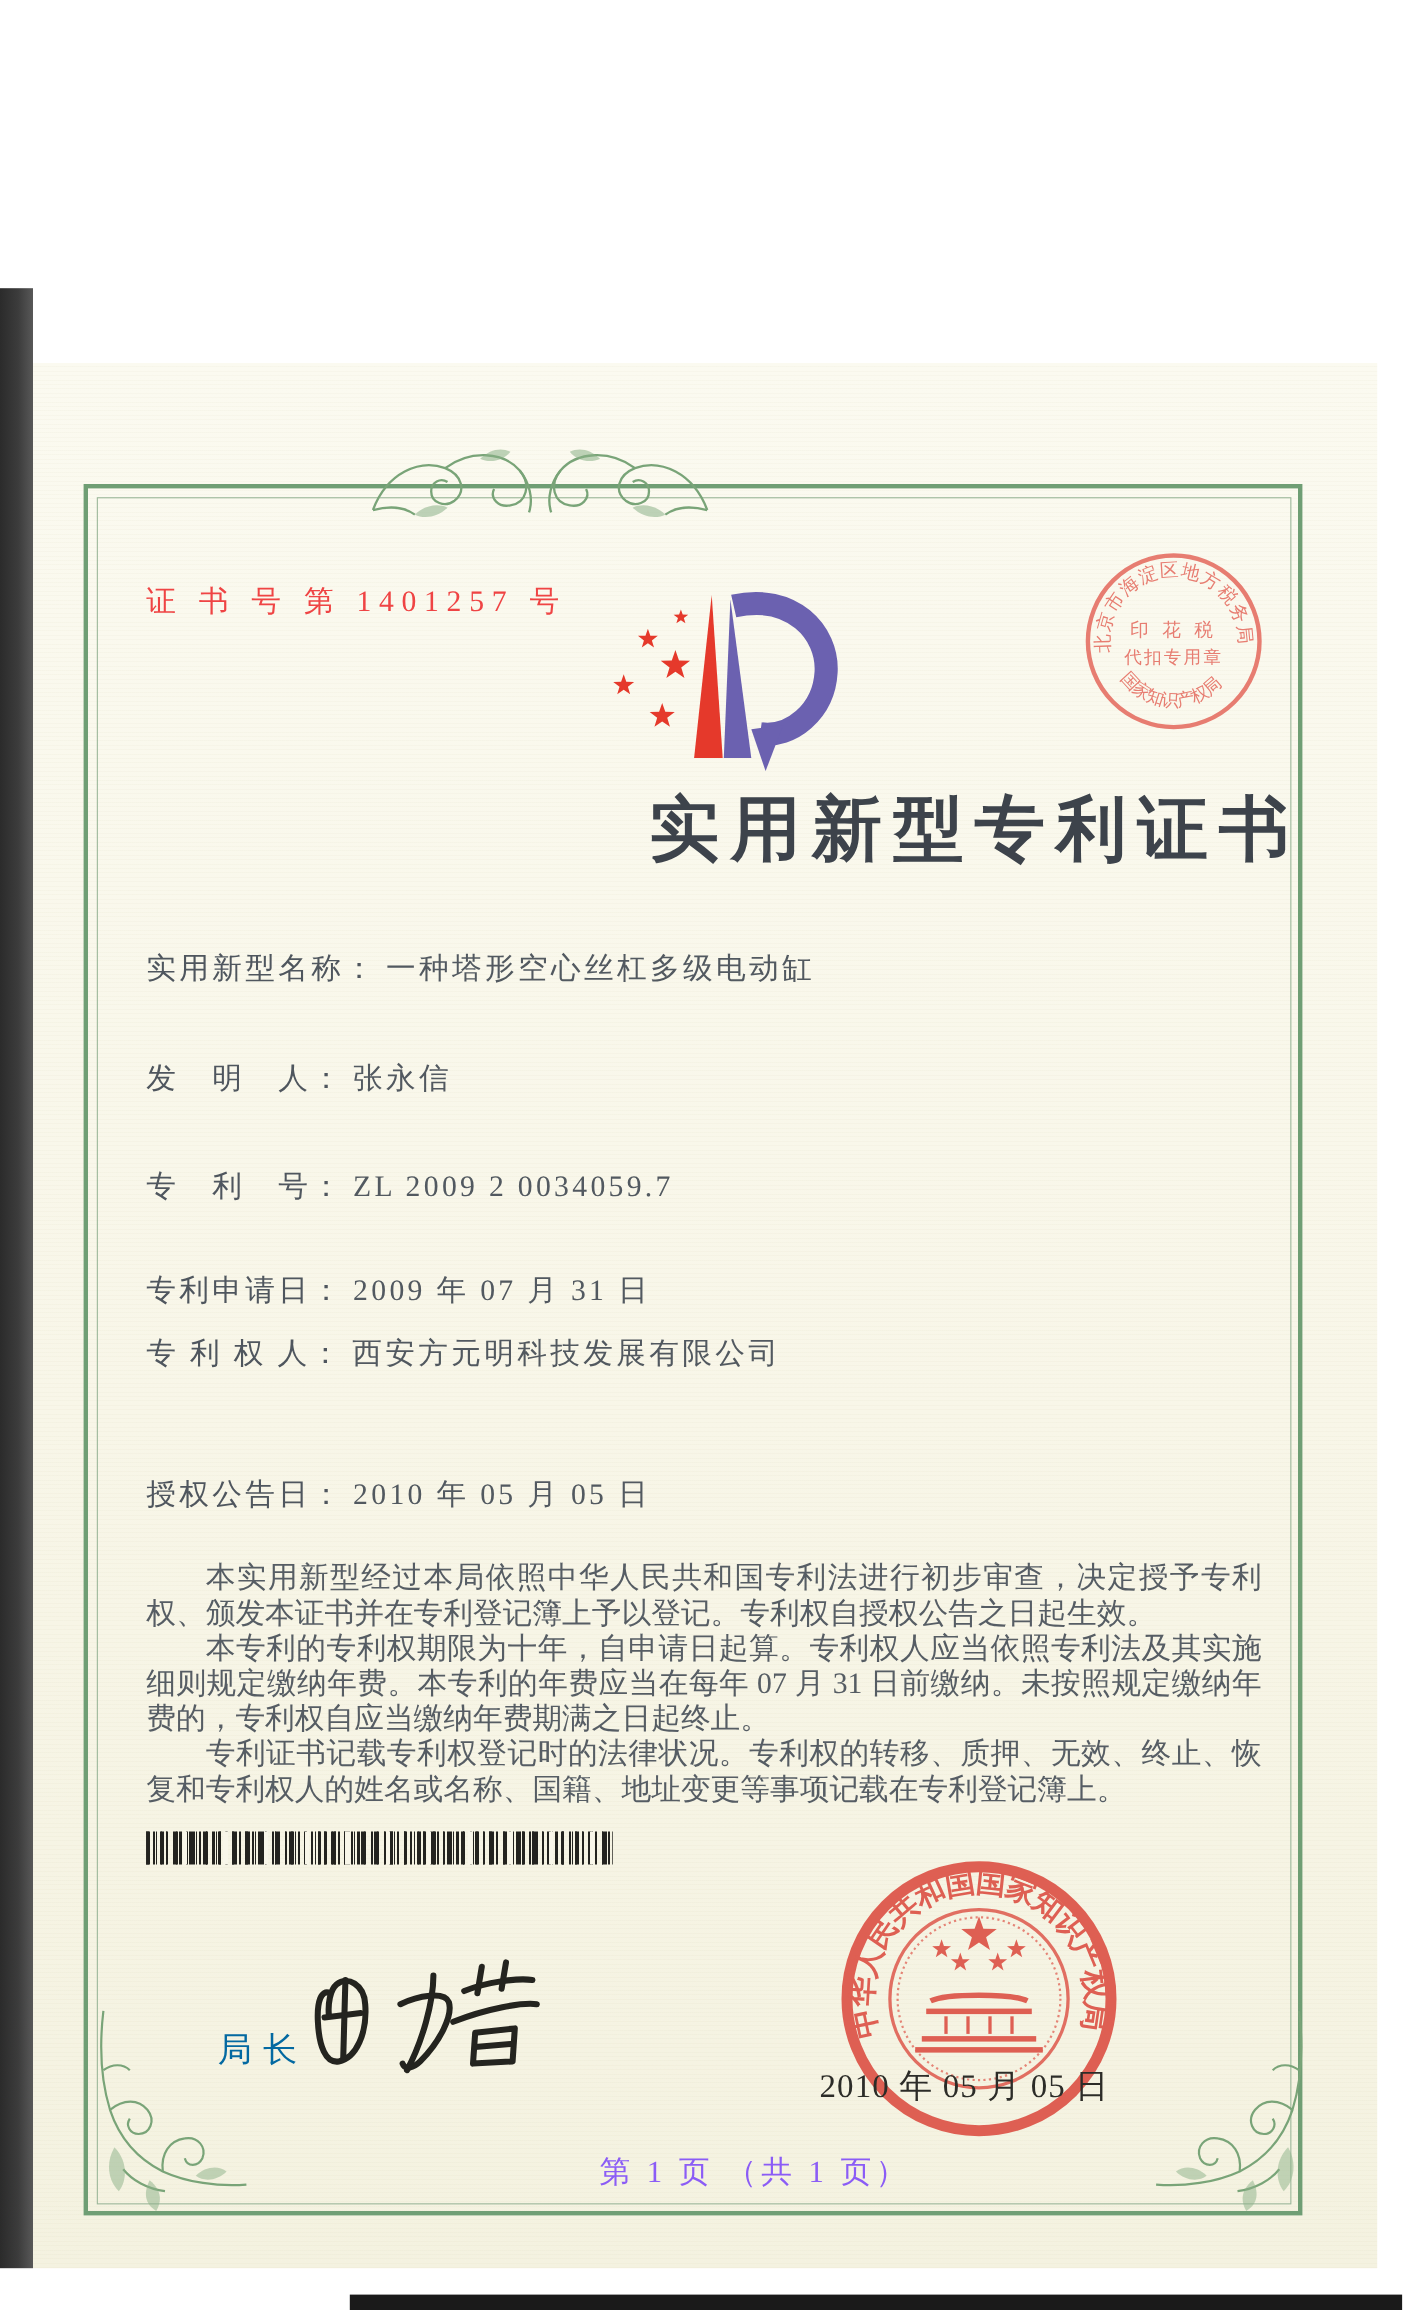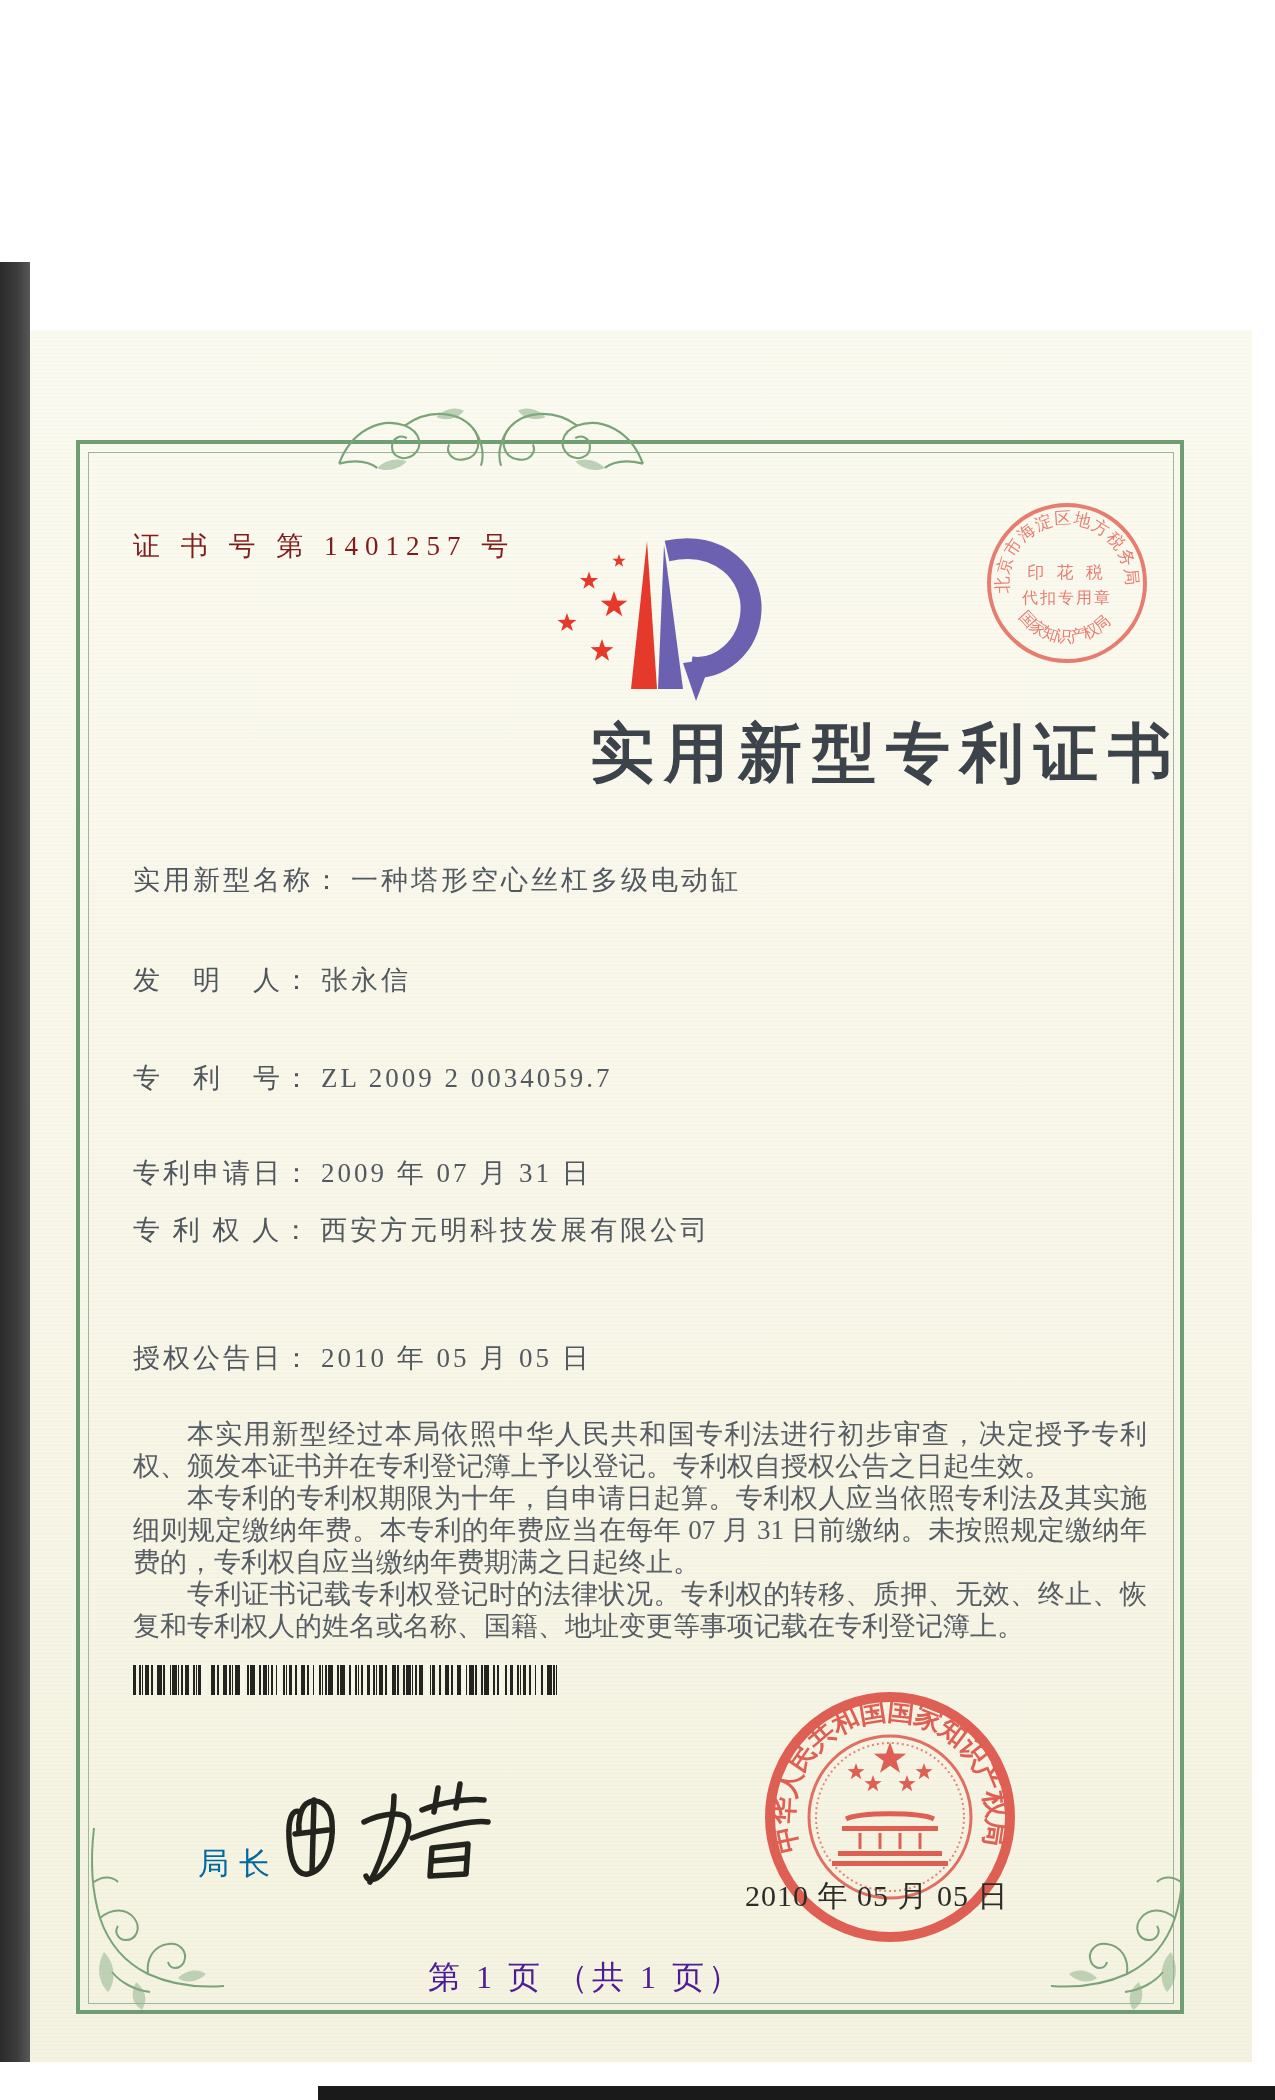--- a/index.html
+++ b/index.html
@@ -18,21 +18,21 @@
       repeating-linear-gradient(0deg, rgba(170,160,115,0.045) 0 1px, rgba(0,0,0,0) 1px 4px),
       linear-gradient(180deg,#fbfaf0 0%,#f8f6e8 55%,#f4f2e0 100%);}
   
   .frame-outer{position:absolute;left:76px;top:440px;width:1100px;height:1566px;
     border:4px solid #6f9e74;}
   .frame-inner{position:absolute;left:88px;top:452px;width:1084px;height:1550px;
     border:1px solid #9cb79a;}
   .ornament{position:absolute;}
   .mirror{transform:scaleX(-1);}
   
-  .cert-no{position:absolute;left:133px;top:528px;font-size:27px;color:#7f1d1d;
+  .cert-no{position:absolute;left:133px;top:528px;font-size:27px;color:#ef4444;
     letter-spacing:7px;white-space:nowrap;}
   .tax-stamp{position:absolute;left:972px;top:488px;width:190px;height:190px;opacity:.85;}
   .logo{position:absolute;left:515px;top:535px;width:250px;height:170px;}
   .title{position:absolute;left:78px;top:710px;width:1104px;text-align:right;
     font-size:64px;font-weight:700;letter-spacing:10px;color:#3d434b;white-space:nowrap;}
   
   .field{position:absolute;left:133px;font-size:27px;color:#4f565e;letter-spacing:3px;white-space:nowrap;}
   .f0{top:862px;} .f1{top:962px;} .f2{top:1060px;} .f3{top:1155px;} .f4{top:1212px;} .f5{top:1340px;}
   .field .val{margin-left:8px;color:#525960;}
   
@@ -47,22 +47,22 @@
       repeating-linear-gradient(90deg,#23231f 0 3px, rgba(0,0,0,0) 3px 13px),
       repeating-linear-gradient(90deg,#23231f 0 1px, rgba(0,0,0,0) 1px 9px);}
   
   .director{position:absolute;left:198px;top:1843px;font-size:31px;letter-spacing:10px;color:#0369a1;}
   .signature{position:absolute;left:262px;top:1760px;width:230px;height:170px;}
   
   .big-seal{position:absolute;left:758px;top:1685px;width:264px;height:264px;opacity:.92;}
   .seal-date{position:absolute;left:745px;top:1876px;width:300px;font-size:30px;
     color:#2c2c28;letter-spacing:1px;white-space:nowrap;z-index:5;}
   
-  .footer{position:absolute;left:428px;top:1956px;width:400px;text-align:left;
-    font-size:32px;color:#4c1d95;letter-spacing:4px;white-space:nowrap;}
+  .footer{position:absolute;left:428px;top:1956px;width:400px;text-align:right;
+    font-size:28px;color:#8b5cf6;letter-spacing:4px;white-space:nowrap;}
 </style>
 </head>
 <body>
 
 <div class="stage">
 
   <div class="left-band"></div>
   <div class="bottom-band"></div>
   <div class="paper"></div>
 

